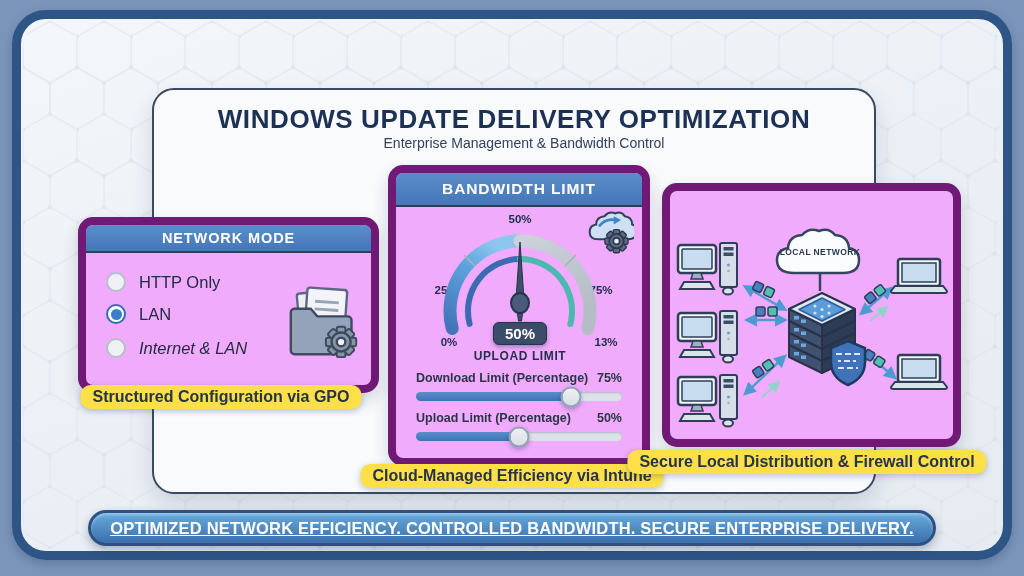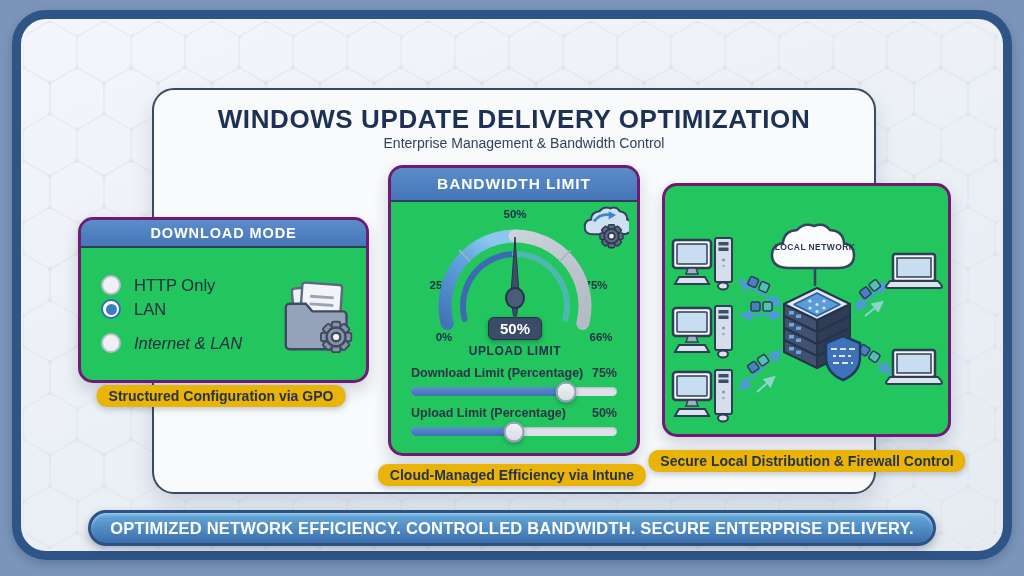--- a/index.html
+++ b/index.html
@@ -14,41 +14,41 @@
            border-radius:26px;overflow:hidden;opacity:.55;}
   
   .main-card{position:absolute;left:152px;top:88px;width:720px;height:402px;
              background:#f8fafc;border:2px solid #3a4a63;border-radius:22px;
              box-shadow:0 10px 22px rgba(25,45,80,.15);}
   .main-title{position:absolute;left:0;right:0;top:14px;text-align:center;
               font-size:26px;font-weight:800;color:#1d3154;letter-spacing:.6px;}
   .main-subtitle{position:absolute;left:0;right:0;top:45px;text-align:center;
               font-size:14px;font-weight:500;color:#33415c;padding-left:20px;}
   
-  .panel{position:absolute;background:#22c55e;border:3px solid #701a75;
+  .panel{position:absolute;background:#f0abfc;border:8px solid #701a75;
          border-radius:15px;box-shadow:0 8px 16px rgba(25,45,80,.18);overflow:hidden;}
   .panel-header{position:absolute;left:0;right:0;top:0;display:flex;align-items:center;
          justify-content:center;background:linear-gradient(180deg,#5b8dca,#4577b9);
          border-bottom:2px solid #2f3e57;color:#fff;font-weight:800;letter-spacing:.9px;}
   .dl-panel{left:78px;top:217px;width:285px;height:160px;}
   .dl-panel .panel-header{height:26px;font-size:14.5px;}
   .bw-panel{left:388px;top:165px;width:246px;height:285px;}
   .bw-panel .panel-header{height:32px;font-size:15.5px;}
   .p2p-panel{left:662px;top:183px;width:283px;height:248px;}
   .p2p-panel .panel-header{height:30px;font-size:15.5px;}
   
   .radio-row{position:absolute;left:20px;display:flex;align-items:center;gap:13px;height:26px;}
   .radio{width:20px;height:20px;border-radius:50%;background:#eef0f3;
          border:2px solid #b6bec9;box-sizing:border-box;position:relative;flex:none;}
   .radio.on{background:#fff;border-color:#2f6db8;}
   .radio.on::after{content:"";position:absolute;inset:2.5px;border-radius:50%;background:#3b7ec6;}
   .radio-label{font-size:16.5px;font-weight:500;color:#232c40;}
   
   .caption{position:absolute;transform:translateX(-50%);white-space:nowrap;
-           background:#eab308;border-radius:10px;padding:3px 12px;font-size:14px;
+           background:#fde047;border-radius:10px;padding:3px 12px;font-size:16px;
            font-weight:600;color:#26334a;box-shadow:0 2px 6px rgba(30,50,80,.28);}
   
   .gauge-tick{position:absolute;transform:translateX(-50%);font-size:11.5px;
               font-weight:700;color:#22304c;}
   .gauge-svg{position:absolute;left:36px;top:60px;width:176px;height:102px;}
   .gauge-badge{position:absolute;left:124px;top:149px;transform:translateX(-50%);
                background:#3b4c68;border:1.5px solid #26334a;border-radius:6px;
                color:#fff;font-size:15px;font-weight:800;padding:2px 11px;
                box-shadow:0 2px 4px rgba(20,35,60,.35);}
   .gauge-caption{position:absolute;left:124px;top:176px;transform:translateX(-50%);
@@ -67,21 +67,21 @@
                box-shadow:0 2px 4px rgba(30,50,80,.35);}
   
   .p2p-svg{position:absolute;left:0;top:30px;width:283px;height:218px;}
   .cloud-label{position:absolute;left:104px;top:56px;width:92px;text-align:center;
                font-size:8.5px;font-weight:700;color:#2a3752;letter-spacing:.4px;line-height:1.2;}
   
   .banner{position:absolute;left:88px;top:510px;width:848px;height:36px;border-radius:20px;
           background:linear-gradient(180deg,#66abdc,#3b6eac);border:3px solid #2d5183;
           box-sizing:border-box;display:flex;align-items:center;justify-content:center;
           color:#fff;font-size:16.5px;font-weight:800;letter-spacing:.2px;
-          box-shadow:0 4px 10px rgba(20,40,70,.3), inset 0 2px 3px rgba(255,255,255,.35);}
+          box-shadow:0 4px 10px rgba(20,40,70,.3), inset 0 2px 3px rgba(255,255,255,.35);text-decoration:underline;}
   .icon-abs{position:absolute;}
 </style>
 </head>
 <body>
 
 <div class="stage">
 
   <div class="frame"></div>
 
   <div class="hexwrap">
@@ -102,22 +102,22 @@
       <rect width="978" height="528" fill="url(#hx)"></rect>
     </svg>
   </div>
 
   <div class="main-card">
     <div class="main-title">WINDOWS UPDATE DELIVERY OPTIMIZATION</div>
     <div class="main-subtitle">Enterprise Management &amp; Bandwidth Control</div>
   </div>
 
   <section class="panel dl-panel">
-    <div class="panel-header">DOWNLOAD MODE</div>
-    <div class="radio-row" style="top:52px;justify-content:flex-end;">
+    <div class="panel-header">NETWORK MODE</div>
+    <div class="radio-row" style="top:44px;justify-content:flex-end;">
       <span class="radio"></span>
       <span class="radio-label">HTTP Only</span>
     </div>
     <div class="radio-row" style="top:76px;">
       <span class="radio on"></span>
       <span class="radio-label">LAN</span>
     </div>
     <div class="radio-row" style="top:110px;font-style:italic;">
       <span class="radio"></span>
       <span class="radio-label">Internet &amp; LAN</span>
@@ -146,21 +146,21 @@
   </section>
   <div class="caption" style="left:221px;top:385px;">Structured Configuration via GPO</div>
 
   <section class="panel bw-panel">
     <div class="panel-header">BANDWIDTH LIMIT</div>
 
     <div class="gauge-tick" style="left:124px;top:40px;">50%</div>
     <div class="gauge-tick" style="left:50px;top:111px;">25%</div>
     <div class="gauge-tick" style="left:205px;top:111px;">75%</div>
     <div class="gauge-tick" style="left:53px;top:163px;">0%</div>
-    <div class="gauge-tick" style="left:210px;top:163px;">66%</div>
+    <div class="gauge-tick" style="left:210px;top:163px;">13%</div>
 
     <svg class="gauge-svg" viewBox="0 0 176 102">
       <defs>
         <linearGradient id="gblue" x1="0" y1="1" x2="0.55" y2="0">
           <stop offset="0" stop-color="#4373b8"></stop>
             <stop offset="0.65" stop-color="#5da3dc"></stop>
             <stop offset="1" stop-color="#8cc6ee"></stop>
         </linearGradient>
         <linearGradient id="ggray" x1="0" y1="0" x2="0.5" y2="1">
           <stop offset="0" stop-color="#ccd2da"></stop>

